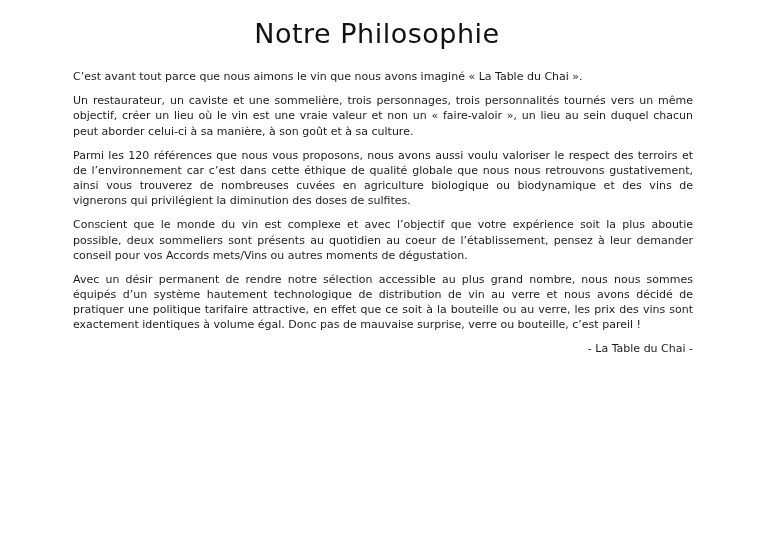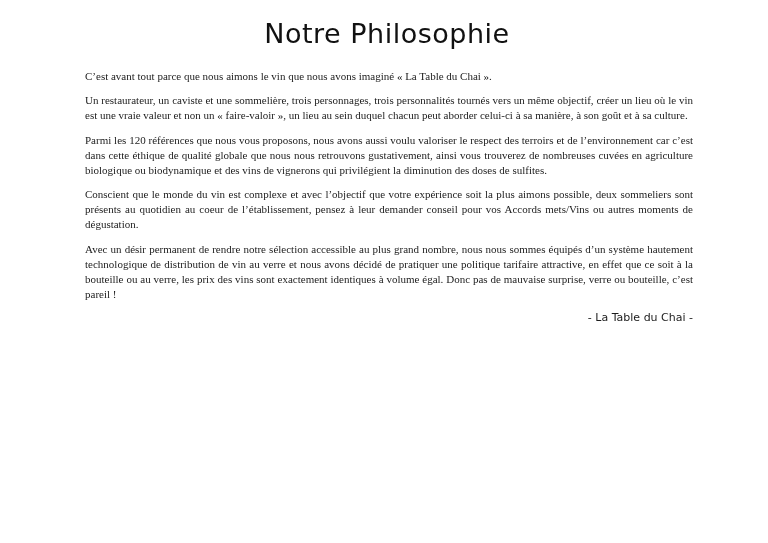--- a/index.html
+++ b/index.html
@@ -7,40 +7,39 @@
     padding: 0;
     background: #ffffff;
   }
   .page {
     position: relative;
     width: 768px;
     height: 543px;
     margin: 0 auto;
     background: #ffffff;
     box-sizing: border-box;
-    padding: 18px 75px 0 81px;
+    padding: 18px 75px 0 61px;
     font-family: "DejaVu Sans", "Liberation Sans", sans-serif;
     color: #1c1c1c;
     overflow: hidden;
   }
   .title {
     margin: 0 0 20px 0;
     text-align: center;
     font-size: 27px;
     font-weight: 500;
     letter-spacing: 0.5px;
     color: #111111;
   }
   .content p {
-    margin: 0 0 9px 4px;
+    margin: 0 0 9px 12px;
     font-size: 11px;
     line-height: 1.38;
     text-align: justify;
     color: #1c1c1c;
-    font-family: Liberation Serif, serif;
   }
   .signature {
     margin-top: 0;
     text-align: right;
     font-size: 11px;
     color: #1c1c1c;
   }
   .footer {
     position: absolute;
     left: 0;
@@ -55,20 +54,20 @@
 <body>
 
 <div class="page">
 
   <h1 class="title">Notre Philosophie</h1>
 
   <div class="content">
     <p>C’est avant tout parce que nous aimons le vin que nous avons imaginé « La Table du Chai ».</p>
     <p>Un restaurateur, un caviste et une sommelière, trois personnages, trois personnalités tournés vers un même objectif, créer un lieu où le vin est une vraie valeur et non un « faire-valoir », un lieu au sein duquel chacun peut aborder celui-ci à sa manière, à son goût et à sa culture.</p>
     <p>Parmi les 120 références que nous vous proposons, nous avons aussi voulu valoriser le respect des terroirs et de l’environnement car c’est dans cette éthique de qualité globale que nous nous retrouvons gustativement, ainsi vous trouverez de nombreuses cuvées en agriculture biologique ou biodynamique et des vins de vignerons qui privilégient la diminution des doses de sulfites.</p>
-    <p>Conscient que le monde du vin est complexe et avec l’objectif que votre expérience soit la plus aimons possible, deux sommeliers sont présents au quotidien au coeur de l’établissement, pensez à leur demander conseil pour vos Accords mets/Vins ou autres moments de dégustation.</p>
+    <p>Conscient que le monde du vin est complexe et avec l’objectif que votre expérience soit la plus aboutie possible, deux sommeliers sont présents au quotidien au coeur de l’établissement, pensez à leur demander conseil pour vos Accords mets/Vins ou autres moments de dégustation.</p>
     <p>Avec un désir permanent de rendre notre sélection accessible au plus grand nombre, nous nous sommes équipés d’un système hautement technologique de distribution de vin au verre et nous avons décidé de pratiquer une politique tarifaire attractive, en effet que ce soit à la bouteille ou au verre, les prix des vins sont exactement identiques à volume égal. Donc pas de mauvaise surprise, verre ou bouteille, c’est pareil !</p>
   </div>
 
   <div class="signature">- La Table du Chai -</div>
 
 
 </div>
 
 </body></html>

